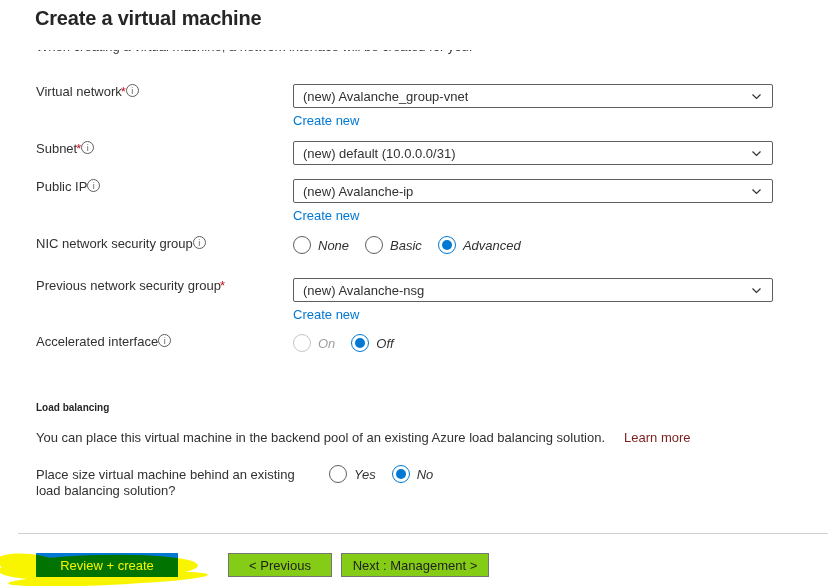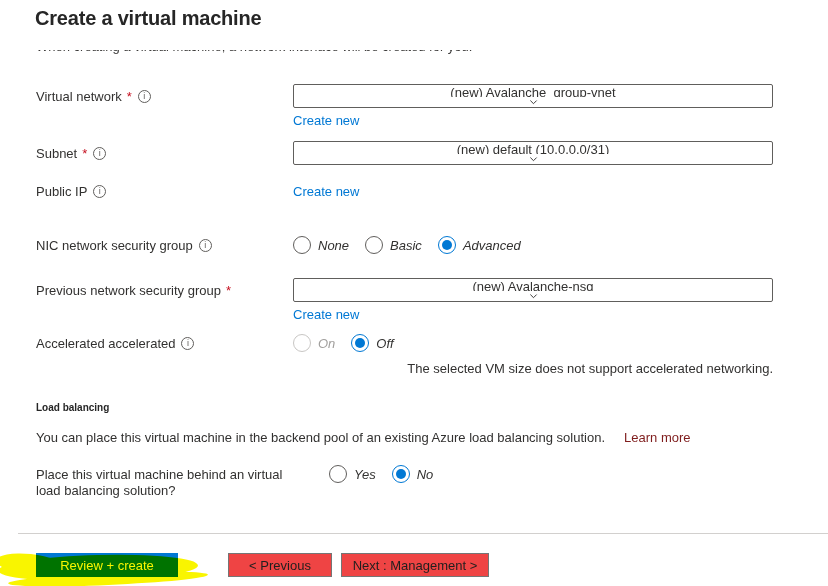--- a/index.html
+++ b/index.html
@@ -10,35 +10,35 @@
   }
   .title{
     position:absolute;left:35px;top:7px;
     font-size:20px;font-weight:700;color:#262626;letter-spacing:-0.2px;
   }
   
   .clip-line{position:absolute;left:36px;top:50px;width:720px;height:5px;overflow:hidden;}
   .clip-line>span{display:block;margin-top:-11px;font-size:13px;line-height:15px;color:#3b3a39;white-space:nowrap;}
 
   .row{position:absolute;left:36px;display:flex;align-items:flex-start;}
-  .lab{flex:0 0 257px;width:257px;display:flex;align-items:center;gap:6px;color:#323130;}
+  .lab{flex:0 0 257px;width:257px;display:flex;align-items:flex-start;color:#323130;}
   .lab.h24{height:24px;}
   .lab.h18{height:18px;}
   .req{color:#c50f1f;margin-left:-1px;}
   .info{
     width:13px;height:13px;border:1px solid #605e5c;border-radius:50%;
     display:inline-flex;align-items:center;justify-content:center;
     font-size:9px;color:#605e5c;flex:0 0 13px;box-sizing:border-box;cursor:default;
   }
   .ctrl{flex:0 0 480px;width:480px;}
   .dd{
     height:24px;box-sizing:border-box;background:#fff;
     border:1px solid #605e5c;border-radius:2px;
     display:flex;align-items:center;justify-content:space-between;
-    padding:0 9px;cursor:pointer;flex-direction:column;
+    padding:0 9px;cursor:pointer;
   }
   .dd-text{color:#323130;white-space:nowrap;overflow:hidden;}
   .createnew{display:inline-block;margin-top:5px;color:#0078d4;text-decoration:none;cursor:pointer;}
 
   .radios{display:flex;align-items:center;height:18px;}
   .radio{display:flex;align-items:center;gap:7px;margin-right:16px;cursor:pointer;font-style:italic;}
   .rc{
     width:18px;height:18px;box-sizing:border-box;border:1px solid #605e5c;
     border-radius:50%;background:#fff;position:relative;flex:0 0 18px;
   }
@@ -58,21 +58,21 @@
   .q-lab{flex:0 0 260px;width:260px;line-height:16px;padding-top:2px;color:#323130;}
 
   .divider{position:absolute;left:18px;top:533px;width:810px;border-top:1px solid #d2d0ce;}
 
   .btn{
     position:absolute;top:553px;height:24px;box-sizing:border-box;
     display:flex;align-items:center;justify-content:center;
     font-family:inherit;font-size:13px;cursor:pointer;
   }
   .btn.primary{left:36px;width:142px;background:#0078d4;border:1px solid #0078d4;color:#ffffff;}
-  .btn.secondary{background:#ef4444;border:1px solid #757575;color:#201f1e;}
+  .btn.secondary{background:#84cc16;border:1px solid #757575;color:#201f1e;}
   .btn.prev{left:228px;width:104px;}
   .btn.next{left:341px;width:148px;}
 
   .marker{
     position:absolute;left:0;top:540px;width:232px;height:48px;
     mix-blend-mode:multiply;pointer-events:none;z-index:5;
   }
 </style>
 </head>
 <body>
@@ -121,20 +121,26 @@
 </div>
 
 <div class="row" style="top:179px">
   <div class="lab h24">
     <span>Public IP</span>
     <span class="info">
         <span>i</span>
       </span>
   </div>
   <div class="ctrl">
+    <div class="dd">
+      <span class="dd-text">(new) Avalanche-ip</span>
+      <svg width="13" height="13" viewBox="0 0 13 13">
+          <path d="M2.5 4.5 L6.5 8.5 L10.5 4.5" fill="none" stroke="#323130" stroke-width="1.2"></path>
+        </svg>
+    </div>
     <a class="createnew">Create new</a>
   </div>
 </div>
 
 <div class="row" style="top:236px">
   <div class="lab h18">
     <span>NIC network security group</span>
     <span class="info">
         <span>i</span>
       </span>
@@ -168,47 +174,46 @@
       <svg width="13" height="13" viewBox="0 0 13 13">
           <path d="M2.5 4.5 L6.5 8.5 L10.5 4.5" fill="none" stroke="#323130" stroke-width="1.2"></path>
         </svg>
     </div>
     <a class="createnew">Create new</a>
   </div>
 </div>
 
 <div class="row" style="top:334px">
   <div class="lab h18">
-    <span>Accelerated accelerated</span>
+    <span>Accelerated interface</span>
     <span class="info">
         <span>i</span>
       </span>
   </div>
   <div class="ctrl">
     <div class="radios">
       <span class="radio disabled">
         <span class="rc disabled"></span>
         <span class="rl">On</span>
       </span>
       <span class="radio">
         <span class="rc checked"></span>
         <span class="rl">Off</span>
       </span>
     </div>
-    <div class="note">The selected VM size does not support accelerated networking.</div>
   </div>
 </div>
 
 <div class="section-h">Load balancing</div>
 <div class="para">
   <span>You can place this virtual machine in the backend pool of an existing Azure load balancing solution.</span><a class="link">Learn more</a>
 </div>
 
 <div class="row" style="top:465px">
-  <div class="q-lab">Place this virtual machine behind an virtual load balancing solution?</div>
+  <div class="q-lab">Place size virtual machine behind an existing load balancing solution?</div>
   <div class="ctrl" style="padding-left:33px;box-sizing:border-box;">
     <div class="radios">
       <span class="radio">
         <span class="rc"></span>
         <span class="rl">Yes</span>
       </span>
       <span class="radio">
         <span class="rc checked"></span>
         <span class="rl">No</span>
       </span>

